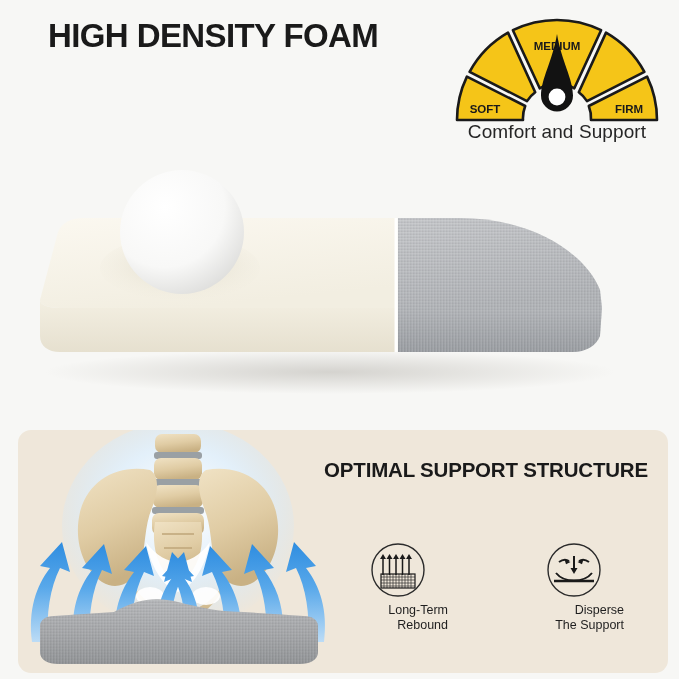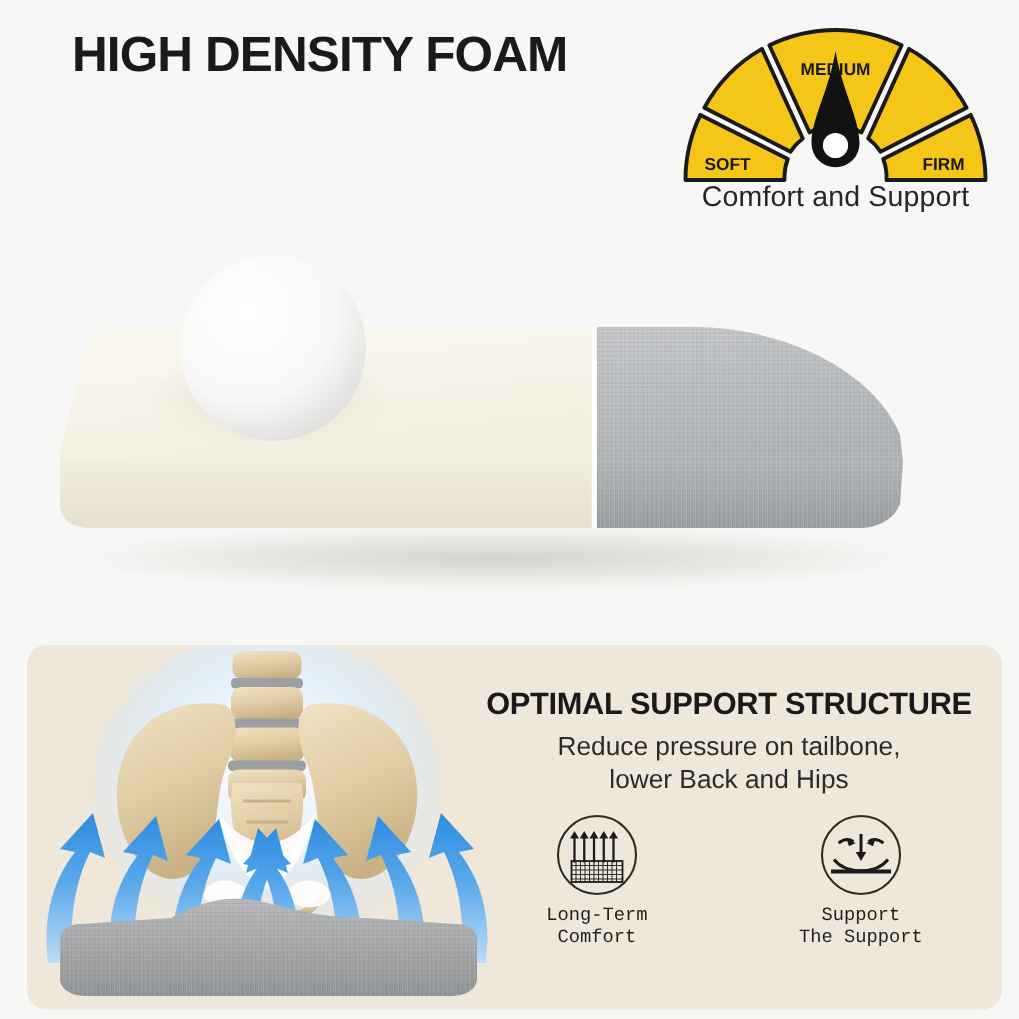--- a/index.html
+++ b/index.html
@@ -55,21 +55,21 @@
   }
   .panel-sub{
     position:absolute;left:292px;top:56px;width:352px;
     font-size:17.5px;color:#2b2b2b;line-height:22px;text-align:center;
   }
 
   .features{
     position:absolute;left:292px;top:112px;width:352px;
     display:flex;justify-content:space-around;align-items:flex-start;
   }
-  .feature{width:100px;text-align:center;font-family:Liberation Mono, monospace;}
+  .feature{width:100px;text-align:right;}
   .feature-icon{width:56px;height:56px;margin:0 auto 5px;}
   .feature-label{
     font-size:12.5px;color:#1f1f1f;line-height:15px;
   }
 </style>
 </head>
 <body>
 
 <div id="root">
 
@@ -276,24 +276,20 @@
                    C 184,178 202,182 226,182
                    L 286,186 C 294,186 300,190 300,196
                    L 300,222 C 300,230 292,234 282,234
                    L 40,234 C 30,234 22,230 22,222 Z"></path>
         </g>
       </svg>
     </div>
 
     <div class="panel-title">OPTIMAL SUPPORT STRUCTURE</div>
 
-    <div class="panel-sub">
-      <div>Reduce pressure on tailbone,</div>
-      <div>lower Back and Hips</div>
-    </div>
 
     <div class="features">
 
       <div class="feature">
         <div class="feature-icon">
           <svg width="56" height="56" viewBox="0 0 56 56">
             <circle cx="28" cy="28" r="26" fill="none" stroke="#2b2b2b" stroke-width="1.4"></circle>
             <g stroke="#1a1a1a" stroke-width="1.5" fill="none">
               <path d="M13 33 V15 M19.5 33 V15 M26 33 V15 M32.5 33 V15 M39 33 V15"></path>
             </g>
@@ -307,21 +303,21 @@
             <rect x="11" y="32" width="34" height="14" fill="none" stroke="#1a1a1a" stroke-width="1.2"></rect>
             <g stroke="#1a1a1a" stroke-width="0.7" opacity="0.9">
               <path d="M14 32 V46 M17 32 V46 M20 32 V46 M23 32 V46 M26 32 V46 M29 32 V46
                        M32 32 V46 M35 32 V46 M38 32 V46 M41 32 V46"></path>
               <path d="M11 35 H45 M11 38 H45 M11 41 H45 M11 44 H45"></path>
             </g>
           </svg>
         </div>
         <div class="feature-label">
           <div>Long-Term</div>
-          <div>Comfort</div>
+          <div>Rebound</div>
         </div>
       </div>
 
 
       <div class="feature">
         <div class="feature-icon">
           <svg width="56" height="56" viewBox="0 0 56 56">
             <circle cx="28" cy="28" r="26" fill="none" stroke="#2b2b2b" stroke-width="1.4"></circle>
 
             <path d="M28 14 V27" stroke="#1a1a1a" stroke-width="2" fill="none"></path>
@@ -331,21 +327,21 @@
             <path d="M24.5 20 l-6 -2.4 l1.5 4.6 Z" fill="#1a1a1a"></path>
 
             <path d="M43 20 C 39 17, 36 17, 33 19" stroke="#1a1a1a" stroke-width="2" fill="none"></path>
             <path d="M31.5 20 l6 -2.4 l-1.5 4.6 Z" fill="#1a1a1a"></path>
 
             <path d="M10 31 C 18 41, 38 41, 46 31" fill="none" stroke="#1a1a1a" stroke-width="2"></path>
             <path d="M8 39 H48" stroke="#1a1a1a" stroke-width="2.6"></path>
           </svg>
         </div>
         <div class="feature-label">
-          <div>Support</div>
+          <div>Disperse</div>
           <div>The Support</div>
         </div>
       </div>
 
     </div>
   </div>
 
 </div>
 
 </body></html>

